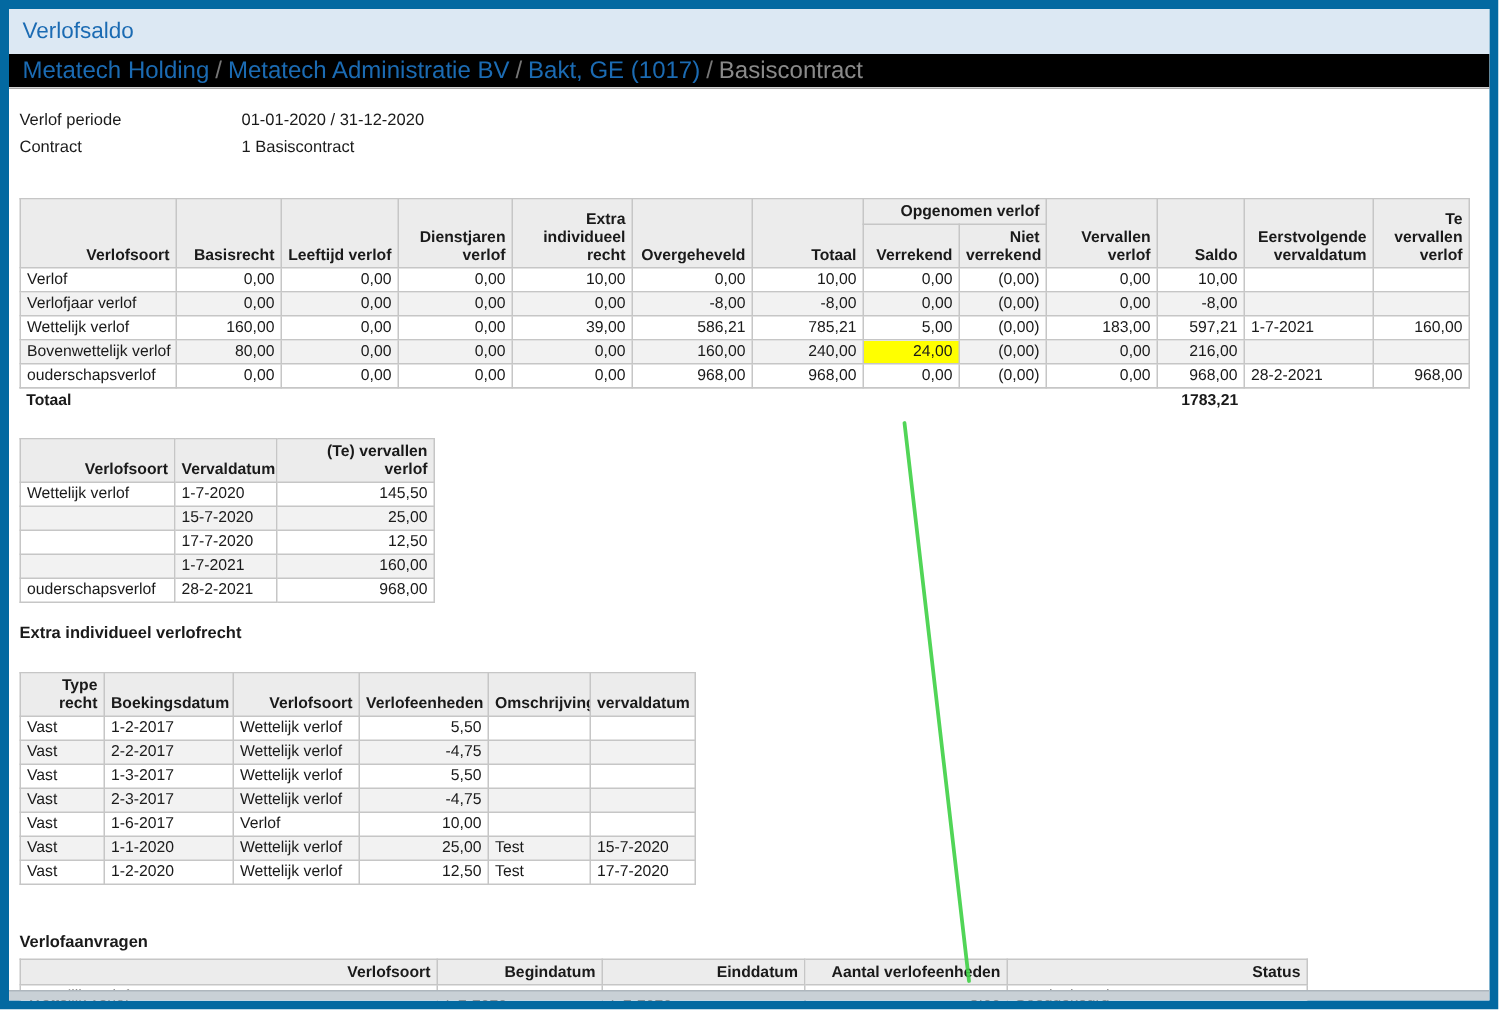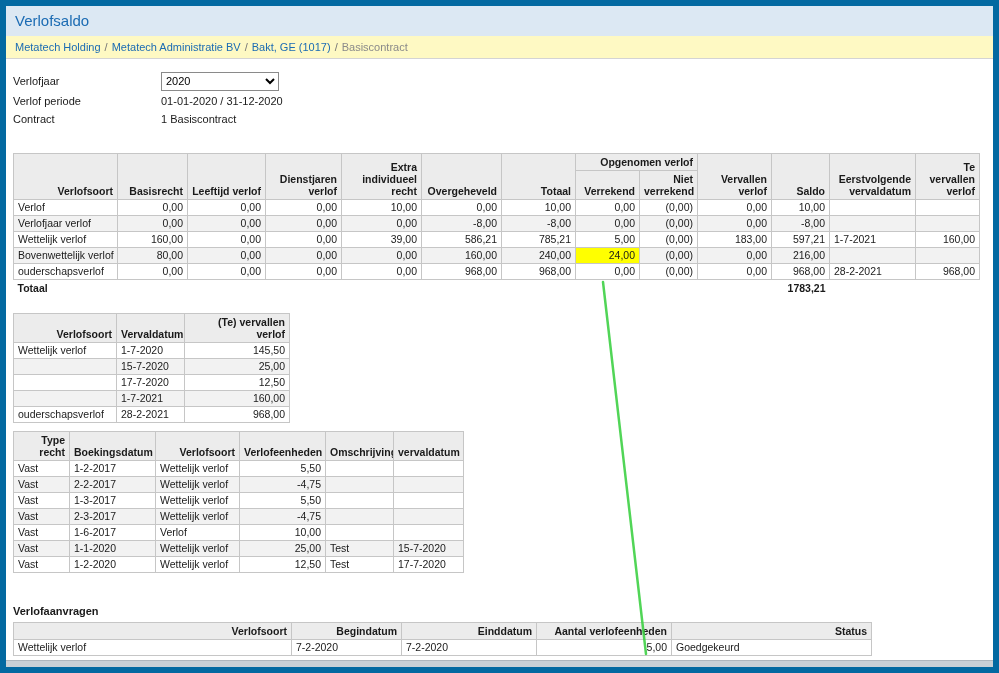--- a/index.html
+++ b/index.html
@@ -5,22 +5,22 @@
   * { box-sizing: border-box; }
   html,body { margin:0; padding:0; background:#ffffff; }
   body { font-family: "Liberation Sans", "DejaVu Sans", sans-serif; color:#1a1a1a; }
 
   .page { position:relative; width:999px; height:673px; border:6px solid #0369a1;
           overflow:hidden; background:#fff; }
 
   .titlebar { height:30px; line-height:30px; background:#dce8f3; padding-left:9px;
               font-size:15px; color:#1b6bb3; }
 
-  .breadcrumb { height:23px; line-height:23px; background:#fef9c3; padding-left:9px;
-                font-size:11px; color:#8a8a8a; border-bottom:1px solid #d4d4d4; }
+  .breadcrumb { height:23px; line-height:23px; background:#000000; padding-left:9px;
+                font-size:16px; color:#8a8a8a; border-bottom:1px solid #d4d4d4; }
   .crumb { color:#1b6bb3; text-decoration:none; cursor:pointer; }
   .sep { margin:0 4px; color:#777; }
   .crumb-current { color:#8a8a8a; }
 
   .content { padding:12px 0 0 7px; }
 
   .form-grid { font-size:11px; }
   .form-row { display:flex; align-items:center; height:17px; margin-bottom:1px; }
   .form-row.select-row { height:20px; }
   .flabel { width:148px; }
@@ -33,21 +33,21 @@
   .tbl td { padding:1px 4px; border:1px solid #c6c6c6; line-height:13px; vertical-align:middle;
             overflow:hidden; white-space:nowrap; background:#fff; }
   .tbl tbody tr:nth-child(even) td { background:#f2f2f2; }
   .tbl td.num { text-align:right; }
   .tbl tfoot td { border:none; font-weight:bold; background:#fff; padding:2px 4px; }
   .hl-cell { background:#ffff00 !important; }
 
   .saldo { margin-top:26px; }
   .vervallen { margin-top:16px; }
   .section-title { margin-top:14px; font-size:11px; font-weight:bold; }
-  .extra { margin-top:8px; }
+  .extra { margin-top:20px; }
   .aanvragen-title { margin-top:32px; }
   .aanvragen { margin-top:5px; }
 
   .overlay { position:absolute; left:0; top:0; width:997px; height:671px;
              pointer-events:none; z-index:10; }
 
   .hscroll { position:absolute; left:0; right:0; bottom:0; height:7px;
              background:#c9d0d6; border-top:1px solid #aeb6bd; z-index:5; }
 </style>
 </head>
@@ -59,26 +59,20 @@
     <span>Verlofsaldo</span>
   </div>
 
   <div class="breadcrumb">
     <a class="crumb">Metatech Holding</a><span class="sep">/</span><a class="crumb">Metatech Administratie BV</a><span class="sep">/</span><a class="crumb">Bakt, GE (1017)</a><span class="sep">/</span><span class="crumb-current">Basiscontract</span>
   </div>
 
   <div class="content">
 
     <div class="form-grid">
-      <div class="form-row select-row">
-        <span class="flabel">Verlofjaar</span>
-        <select>
-          <option>2020</option>
-        </select>
-      </div>
       <div class="form-row">
         <span class="flabel">Verlof periode</span>
         <span class="fvalue">01-01-2020 / 31-12-2020</span>
       </div>
       <div class="form-row">
         <span class="flabel">Contract</span>
         <span class="fvalue">1 Basiscontract</span>
       </div>
     </div>
 
@@ -249,20 +243,21 @@
             <td class="num">160,00</td>
           </tr>
           <tr>
             <td>ouderschapsverlof</td>
             <td>28-2-2021</td>
             <td class="num">968,00</td>
           </tr>
         </tbody>
       </table>
 
+    <div class="section-title">Extra individueel verlofrecht</div>
     <table class="tbl extra" style="width: 450px;">
         <colgroup>
           <col style="width: 56px;">
           <col style="width: 86px;">
           <col style="width: 84px;">
           <col style="width: 86px;">
           <col style="width: 68px;">
           <col style="width: 70px;">
         </colgroup>
         <thead>

